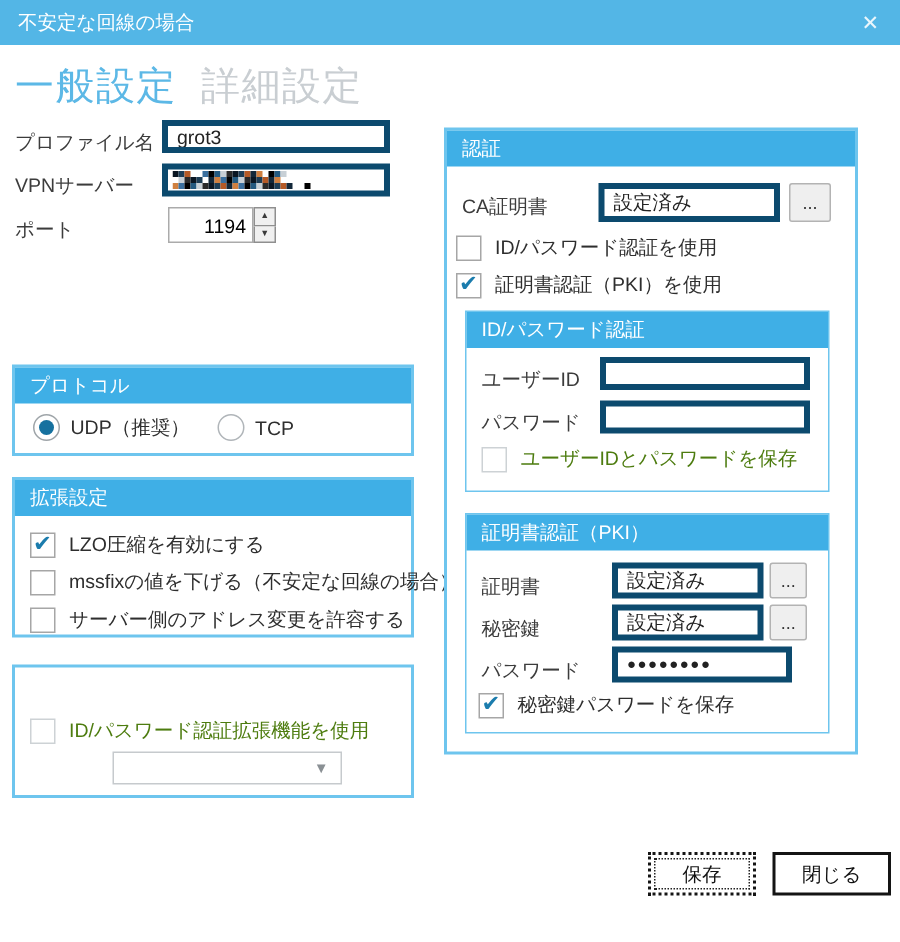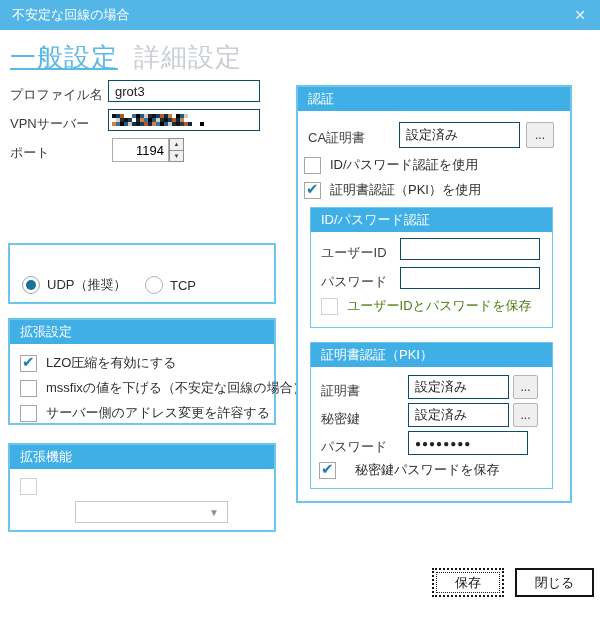--- a/index.html
+++ b/index.html
@@ -9,25 +9,25 @@
   *{box-sizing:border-box;margin:0;padding:0;font-family:"Liberation Sans","DejaVu Sans",sans-serif;}
   html,body{background:#fff;}
   .dialog{position:relative;width:600px;height:628px;background:#fff;overflow:hidden;}
 
   .titlebar{position:absolute;left:0;top:0;width:600px;height:30px;background:var(--titlebar);
     color:#fff;font-size:13px;line-height:30px;padding-left:12px;}
   .close{position:absolute;right:14px;top:0;line-height:30px;font-size:14px;color:#eaf6fc;cursor:default;}
 
   .tabs{position:absolute;left:10px;top:40px;display:flex;gap:16px;}
   .tab{font-size:26px;color:var(--tab-inactive);letter-spacing:1px;}
-  .tab.active{color:var(--tab-active);text-decoration:underline;}
+  .tab.active{color:var(--tab-active);}
 
   .lbl{position:absolute;font-size:13px;color:#3c3c3c;white-space:nowrap;}
 
-  .tb{position:absolute;background:#fff;border:1px solid #0c4a6e;font-size:13px;color:#222;
+  .tb{position:absolute;background:#fff;border:4px solid #0c4a6e;font-size:13px;color:#222;
      padding:0 6px;display:flex;align-items:center;overflow:hidden;}
   .tb .val{white-space:nowrap;}
   .tb.ro{color:#222;}
   .pwd{font-size:10px;letter-spacing:1px;font-weight:bold;}
 
   
   .spinwrap{position:absolute;display:flex;}
   .spin-tb{width:57px;height:24px;border:1px solid #ababab;font-size:13px;display:flex;
      align-items:center;justify-content:flex-end;padding-right:4px;background:#fff;}
   .spinbtns{width:15px;height:24px;display:flex;flex-direction:column;}
@@ -108,20 +108,21 @@
           <span>▲</span>
         </div>
       <div class="spinbtn">
           <span>▼</span>
         </div>
     </div>
   </div>
 
 
   <div class="group" style="left:8px;top:243px;width:268px;height:61px;">
+    <div class="ghead">プロトコル</div>
     <div class="radio-row checked" style="left:12px;top:31px;">
       <span class="radio"></span>
       <span class="radio-lbl">UDP（推奨）</span>
     </div>
     <div class="radio-row" style="left:135px;top:31px;">
       <span class="radio"></span>
       <span class="radio-lbl">TCP</span>
     </div>
   </div>
 
@@ -135,23 +136,23 @@
       <span class="cb"></span>
       <span class="cb-lbl">mssfixの値を下げる（不安定な回線の場合）</span>
     </div>
     <div class="cb-row" style="position:absolute;left:10px;top:84px;">
       <span class="cb"></span>
       <span class="cb-lbl">サーバー側のアドレス変更を許容する</span>
     </div>
   </div>
 
   <div class="group" style="left:8px;top:443px;width:268px;height:89px;">
-    <div class="ghead">拡張機能</div>
     <div class="cb-row disabled" style="position:absolute;left:10px;top:33px;">
       <span class="cb"></span>
+      <span class="cb-lbl">ID/パスワード認証拡張機能を使用</span>
     </div>
     <div class="combo" style="left:65px;top:56px;width:153px;height:22px;">
       <span style="font-size:13px;color:#555;padding-left:6px;"></span>
       <span class="arrow">▼</span>
     </div>
   </div>
 
   <div class="group" style="left:296px;top:85px;width:276px;height:418px;">
     <div class="ghead">認証</div>
 
@@ -198,21 +199,21 @@
       <div class="tb ro" style="left:97px;top:60px;width:101px;height:24px;">
         <span class="val">設定済み</span>
       </div>
       <div class="dots" style="left:202px;top:60px;width:25px;height:24px;">...</div>
 
       <span class="lbl" style="left:10px;top:95px;">パスワード</span>
       <div class="tb" style="left:97px;top:88px;width:120px;height:24px;">
         <span class="val pwd">●●●●●●●●</span>
       </div>
 
-      <div class="cb-row checked" style="position:absolute;left:8px;top:118px;gap:10px;">
+      <div class="cb-row checked" style="position:absolute;left:8px;top:118px;">
         <span class="cb"></span>
         <span class="cb-lbl">秘密鍵パスワードを保存</span>
       </div>
     </div>
   </div>
 
   <div class="btn default" style="left:432px;top:568px;width:72px;height:29px;">保存</div>
   <div class="btn" style="left:515px;top:568px;width:79px;height:29px;">閉じる</div>
 
 </div>

